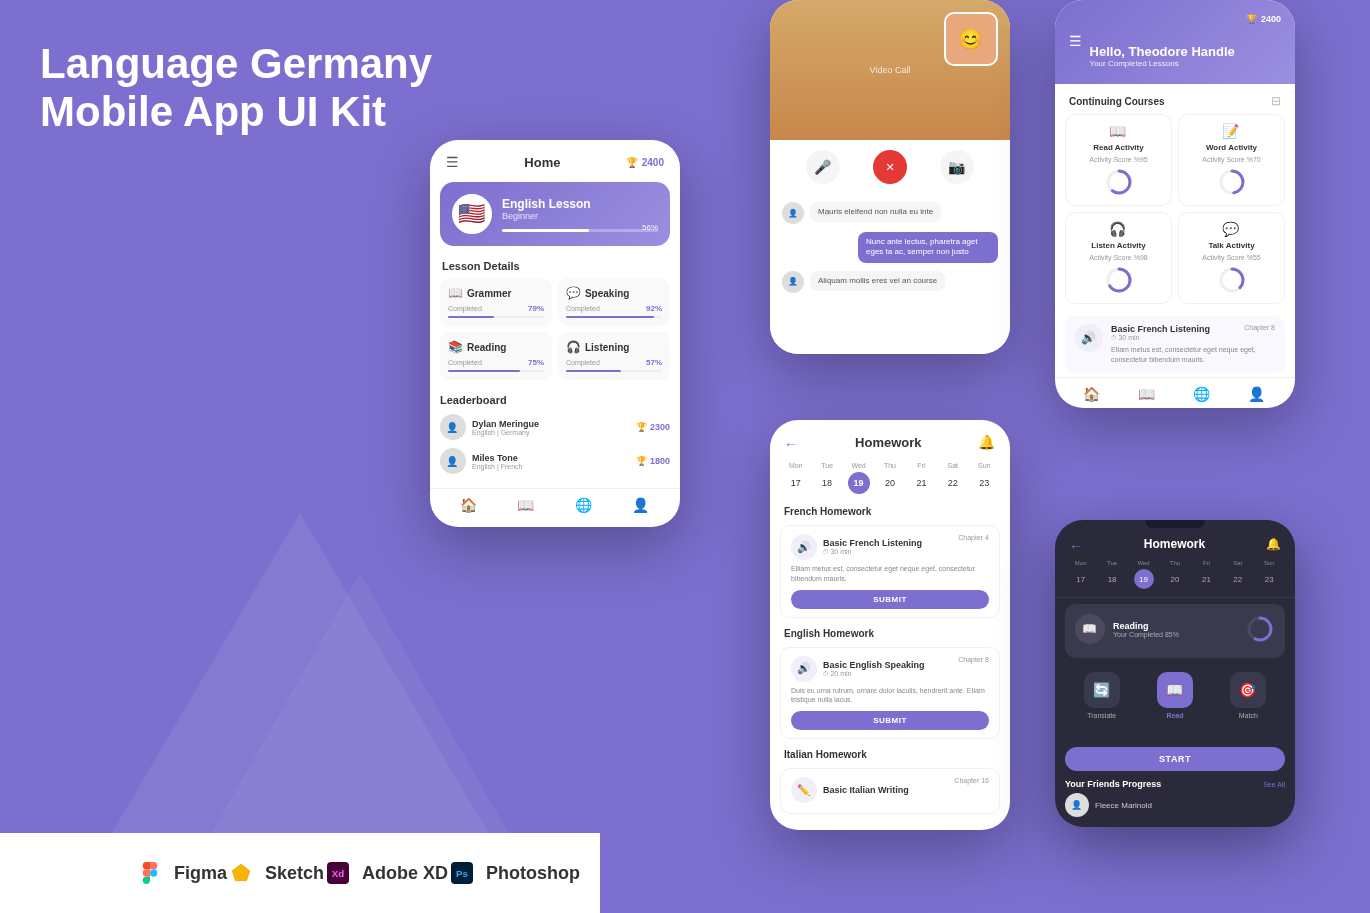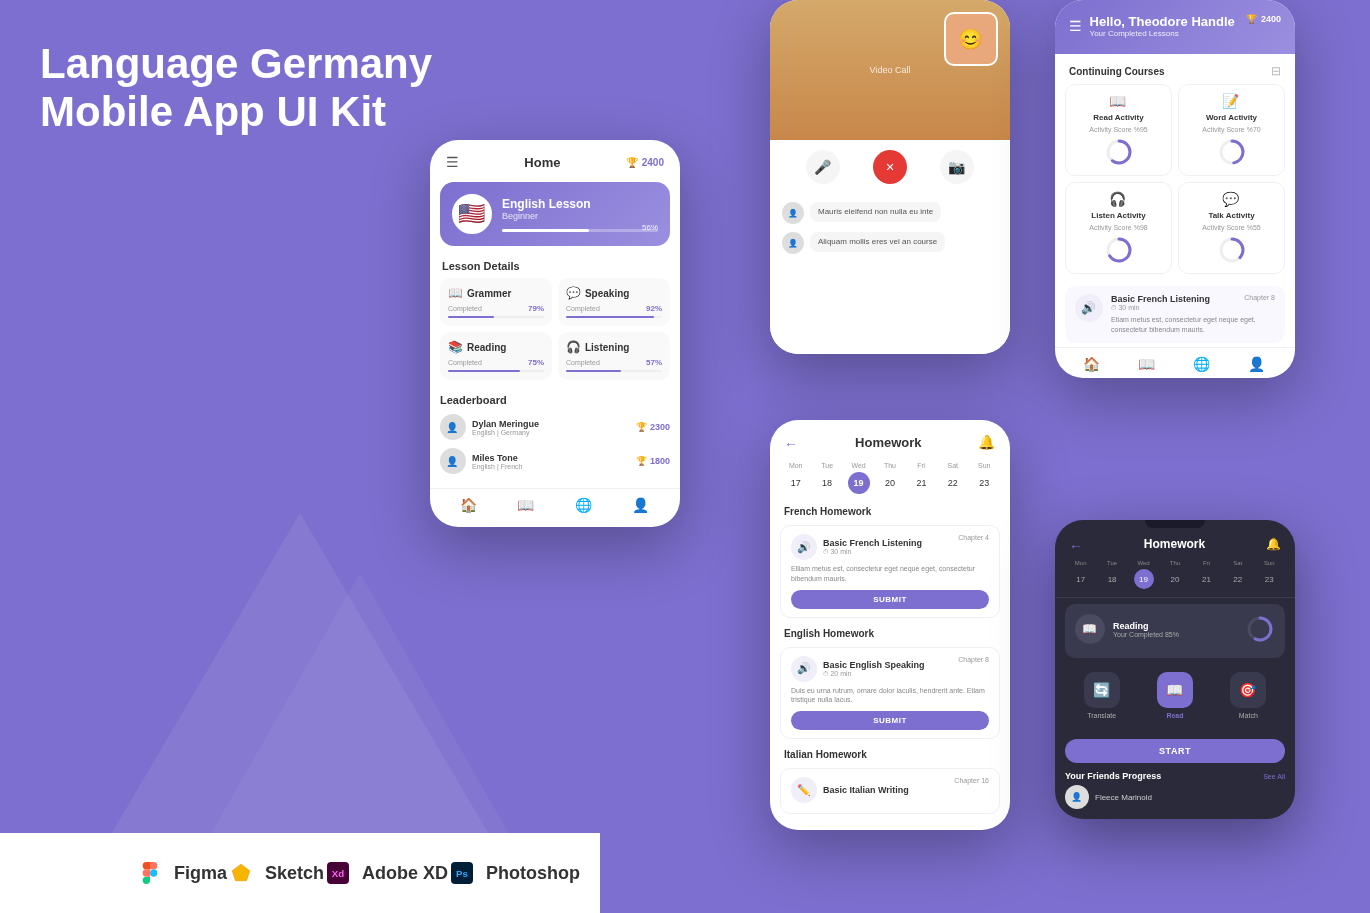--- a/index.html
+++ b/index.html
@@ -456,21 +456,21 @@
       box-shadow: 0 20px 60px rgba(0,0,0,0.3);
     }
 
     .p4-top {
       background: linear-gradient(135deg, #7C6FCF, #9B8FE0);
       padding: 14px 14px 16px;
       display: flex;
       justify-content: space-between;
       align-items: flex-start;
     }
-    .p4-greeting { color: white; }
+    .p4-greeting { color: white; margin-top: 30px; }
     .p4-name { font-size: 13px; font-weight: 700; }
     .p4-sub { font-size: 8px; opacity: 0.85; }
     .p4-trophy {
       display: flex;
       align-items: center;
       gap: 3px;
       color: white;
       font-size: 9px;
       font-weight: 700;
     }
@@ -630,21 +630,21 @@
       width: 36px; height: 36px;
       background: #3a3a4e;
       border-radius: 10px;
       display: flex; align-items: center; justify-content: center;
       font-size: 14px;
     }
     .p5-action-label { font-size: 7px; color: #aaa; }
     .p5-action-icon.active { background: #7C6FCF; color: white; }
 
     .p5-start-btn {
-      margin: 12px 10px 8px;
+      margin: 20px 10px 8px;
       background: #7C6FCF;
       border-radius: 20px;
       padding: 7px 0;
       text-align: center;
       font-size: 9px;
       font-weight: 700;
       color: white;
       letter-spacing: 0.5px;
     }
 
@@ -847,20 +847,23 @@
   <div class="call-controls">
     <div class="ctrl-btn mic">🎤</div>
     <div class="ctrl-btn end">✕</div>
     <div class="ctrl-btn cam">📷</div>
   </div>
   <div class="chat-area">
     <div class="chat-msg">
       <div class="chat-avatar">👤</div>
       <div class="chat-bubble">Mauris eleifend non nulla eu inte</div>
     </div>
+    <div class="chat-msg" style="flex-direction:row-reverse;">
+      <div class="chat-bubble sent">Nunc ante lectus, pharetra aget eges ta ac, semper non justo</div>
+    </div>
     <div class="chat-msg">
       <div class="chat-avatar">👤</div>
       <div class="chat-bubble">Aliquam mollis eres vel an course</div>
     </div>
   </div>
 </div>
 
 <div class="phone3">
   <div class="hw-header">
     <span class="hw-back">←</span>

